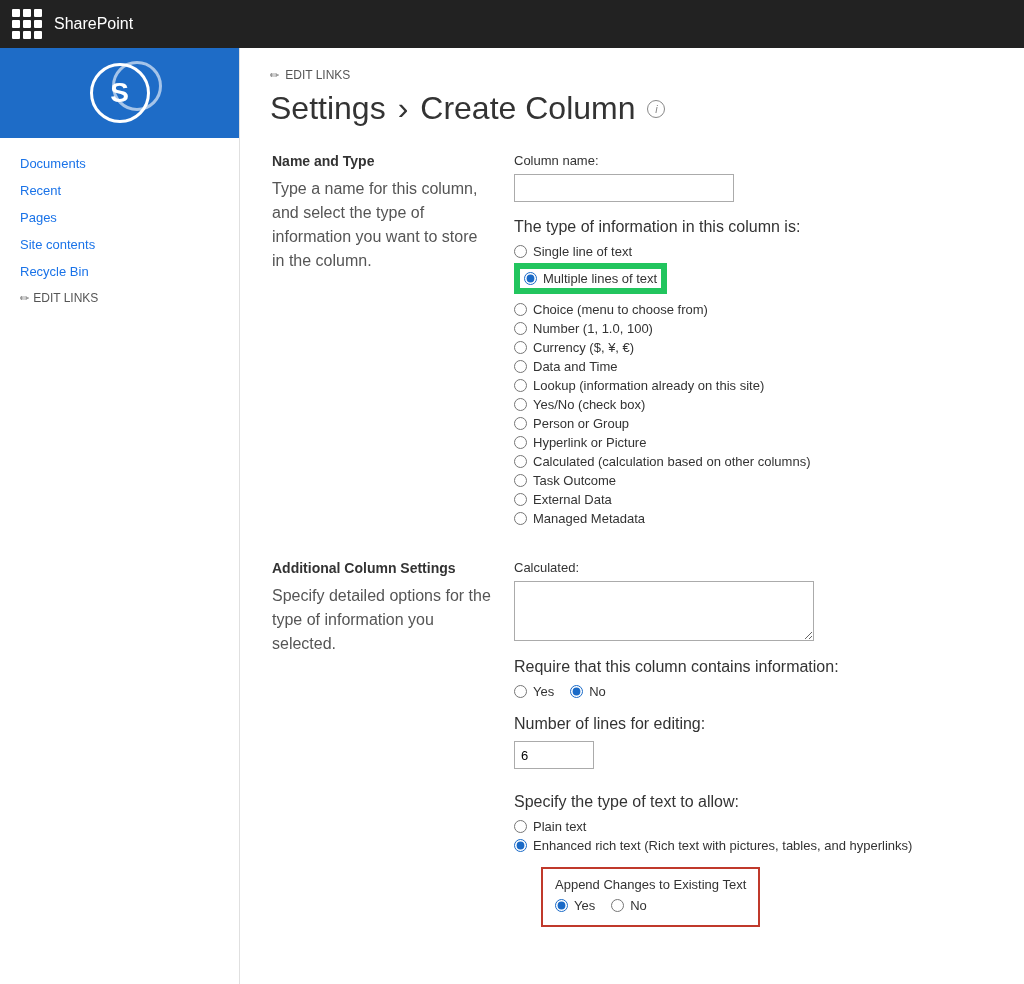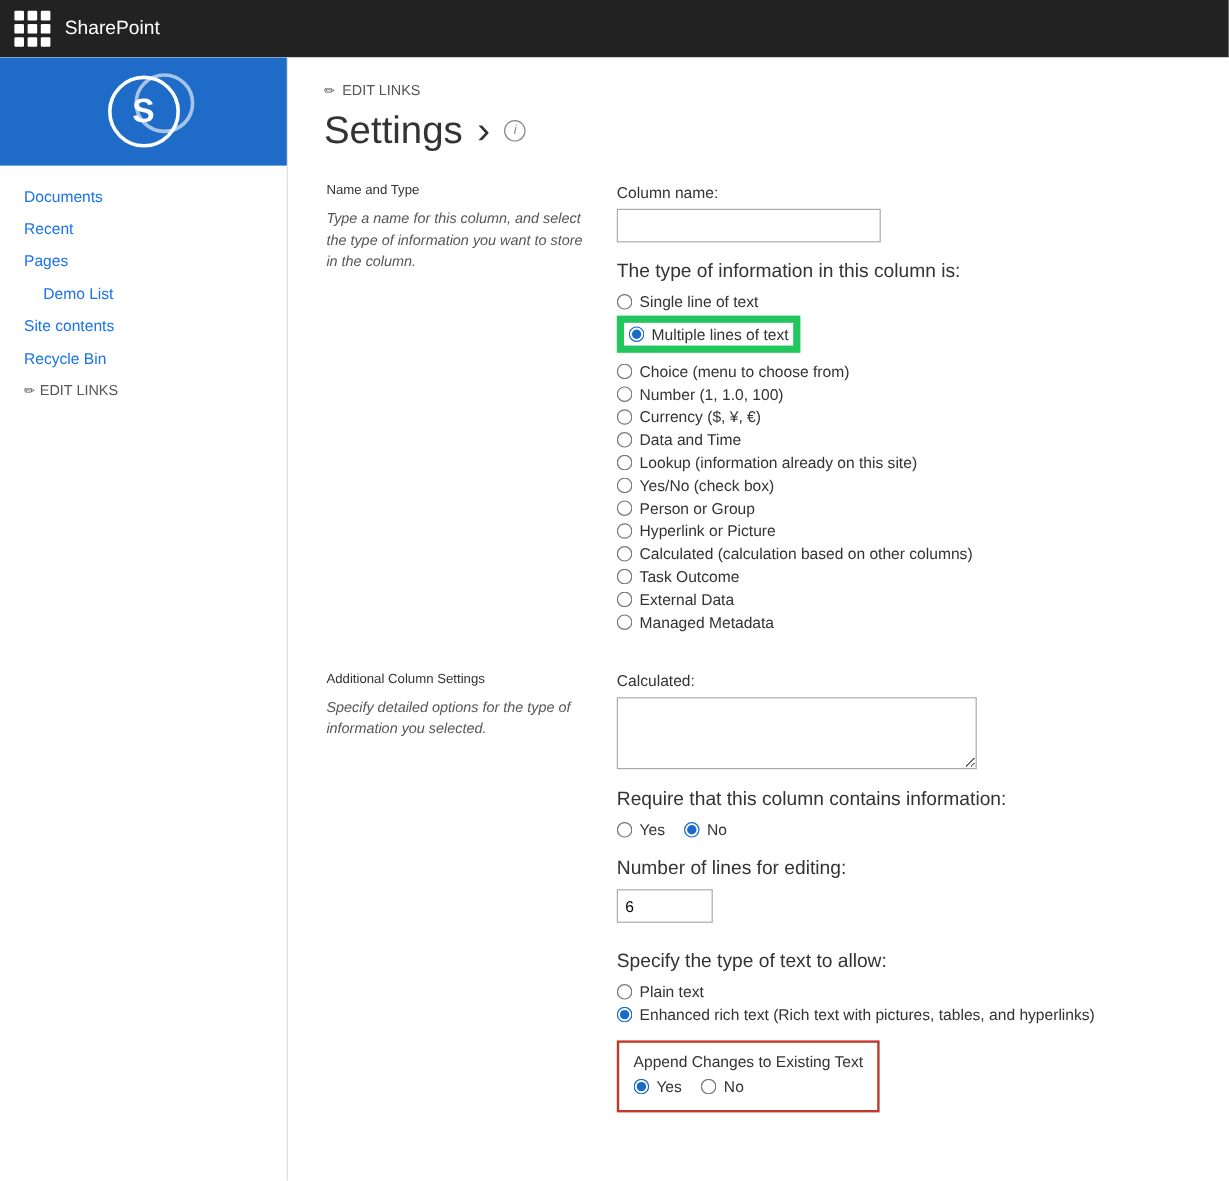--- a/index.html
+++ b/index.html
@@ -106,22 +106,22 @@
       font-size: 11px; color: #888;
       display: flex; align-items: center; justify-content: center;
       cursor: pointer; font-style: italic; font-weight: normal;
     }
 
     
     .form-table { width: 100%; }
     .form-table td { vertical-align: top; padding-bottom: 24px; }
     .form-table td:first-child { width: 240px; padding-right: 20px; }
 
-    .section-title { font-size: 11px; font-weight: 400; margin-bottom: 8px; }
-    .section-desc { font-size: 12px; color: #555; line-height: 1.5; font-style: italic; }
+    .section-title { font-size: 14px; font-weight: 700; margin-bottom: 8px; }
+    .section-desc { font-size: 16px; color: #555; line-height: 1.5; }
 
     .field-label { font-size: 13px; margin-bottom: 6px; }
     .field-label-secondary { font-size: 16px; margin-bottom: 8px; }
 
     input[type="text"] {
       width: 220px;
       padding: 4px 6px;
       border: 1px solid #ababab;
       font-size: 13px;
       height: 28px;
@@ -163,20 +163,21 @@
       height: 28px;
       margin-bottom: 12px;
     }
 
     
     .append-box {
       border: 2px solid #c0392b;
       padding: 8px 12px;
       margin-top: 4px;
       display: inline-block;
+      margin-left: 27px;
     }
     .append-box-title { font-size: 13px; font-weight: 500; margin-bottom: 6px; }
   </style>
 </head>
 <body>
 
 <div class="topbar">
   <div class="topbar-waffle">
     <span></span>
       <span></span>
@@ -197,40 +198,40 @@
     <div class="sidebar-logo">
       <div class="logo-circle">
         <span class="logo-s">S</span>
         <div class="logo-arc"></div>
       </div>
     </div>
     <nav class="sidebar-nav">
       <a>Documents</a>
       <a>Recent</a>
       <a>Pages</a>
-      <a class="indent">Demo List</a>
       <a>Site contents</a>
       <a>Recycle Bin</a>
       <div class="edit-links">
         <span class="pencil-icon">✏</span>
         <span>EDIT LINKS</span>
       </div>
     </nav>
   </div>
 
   <div class="content-area">
 
     <div class="breadcrumb-row">
       <span class="pencil">✏</span>
       <span>EDIT LINKS</span>
     </div>
 
     <div class="page-title">
       <span>Settings</span>
       <span>›</span>
+      <span>Create Column</span>
       <div class="info-icon">i</div>
     </div>
 
     <table class="form-table">
       <tbody>
 
         <tr>
           <td>
             <div class="section-title">Name and Type</div>
             <div class="section-desc">Type a name for this column, and select the type of information you want to store in the column.</div>

